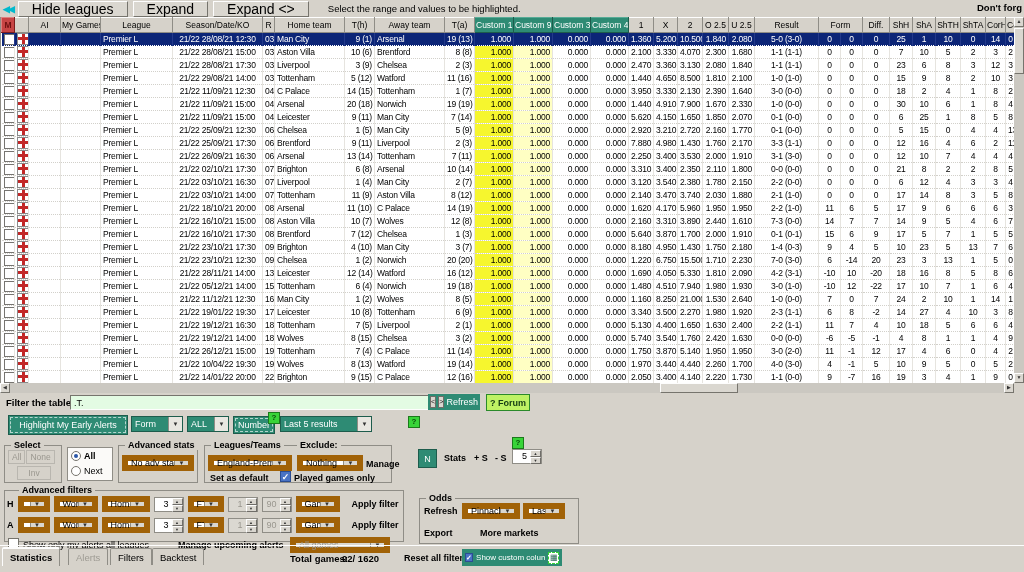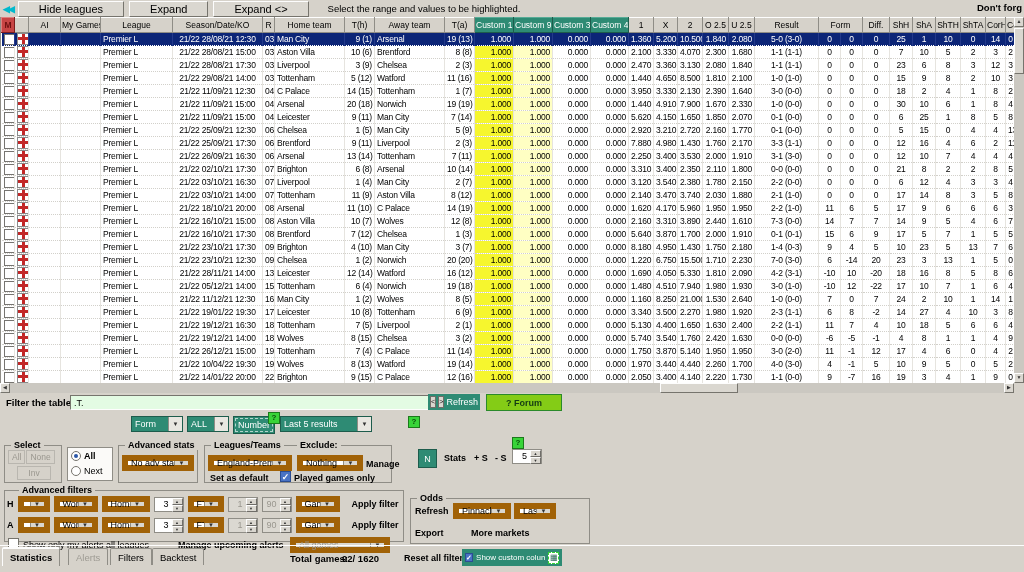--- a/index.html
+++ b/index.html
@@ -1,22 +1,22 @@
 <!DOCTYPE html>
 <html><head>
 <meta charset="utf-8">
 <style>
   html,body{margin:0;padding:0}
   body{width:1024px;height:572px;background:#d6d2ca;font-family:"Liberation Sans",sans-serif;
        font-size:10px;color:#000;overflow:hidden;position:relative}
   
   .toolbar{position:absolute;top:0;left:0;width:1024px;height:17px;display:flex;align-items:center;gap:5px;padding-left:3px;box-sizing:border-box}
   .cyan-arrows{color:#00b9cd;font-size:9px;letter-spacing:-2px;font-weight:bold}
-  .tb-btn{height:14px;padding:0 20px;background:#dad7d0;border:1px solid;border-color:#fdfdfd #76746d #76746d #fdfdfd;
-          display:flex;align-items:center;font-size:11px;cursor:default}
+  .tb-btn{height:14px;padding:0 13px;background:#dad7d0;border:1px solid;border-color:#fdfdfd #76746d #76746d #fdfdfd;
+          display:flex;align-items:center;font-size:14px;cursor:default}
   .tb-hint{margin-left:14px;font-size:9.5px}
   .tb-right{position:absolute;right:2px;top:2px;font-weight:bold;font-size:9.5px;white-space:nowrap}
   
   .gridwrap{position:absolute;top:17px;left:0;width:1014px;height:366px;background:#fff;overflow:hidden;border-left:1px solid #8f8d86}
   table{border-collapse:collapse;table-layout:fixed;width:1014px;font-size:8.5px}
   th{height:14px;background:#d6d2ca;border:1px solid;border-color:#fdfdfd #8f8d86 #8f8d86 #fdfdfd;
      font-weight:normal;font-size:8.5px;padding:0 1px;overflow:hidden;white-space:nowrap;text-align:center}
   th.teal{background:#2e8b74;color:#fff;border-color:#57ab96 #1d5c4c #1d5c4c #57ab96}
   th.mcol{background:#c74545;color:#6d1010;font-weight:bold;border-color:#de8080 #7c1d1d #7c1d1d #de8080}
   td{height:11px;line-height:11px;border-right:1px solid #e6e4df;border-bottom:1px dotted #d2d0ca;
@@ -36,21 +36,21 @@
   .sthumb{position:absolute;background:#dad7d0;border:1px solid;border-color:#fdfdfd #76746d #76746d #fdfdfd;box-sizing:border-box}
   .corner{position:absolute;top:383px;left:1014px;width:10px;height:10px;background:#d6d2ca}
   
   .filterbar{position:absolute;top:393px;left:0;width:1024px;height:20px}
   .fl-label{position:absolute;left:6px;top:4px;font-weight:bold;font-size:9.5px}
   .fl-input{position:absolute;left:70px;top:2px;width:352px;height:13px;background:#e3fbe3;border:1px solid;
             border-color:#76746d #fdfdfd #fdfdfd #76746d;font-size:9px;padding:0 3px;font-family:"Liberation Sans",sans-serif}
   .fl-nav{position:absolute;left:428px;top:1px;width:52px;height:16px;background:#2e8b74;color:#fff;
           display:flex;align-items:center;gap:2px;padding:0 2px;box-sizing:border-box;font-size:9px}
   .fl-nav .mini{width:9px;height:10px;background:#dad7d0;color:#222;font-size:7px;line-height:9px;text-align:center;border:1px solid #6f6d68}
-  .forum-btn{position:absolute;left:486px;top:1px;height:15px;padding:0 19px;background:#84cc16;border:1px solid #2a8a2a;
+  .forum-btn{position:absolute;left:486px;top:1px;height:15px;padding:0 3px;background:#bef264;border:1px solid #2a8a2a;
              display:flex;align-items:center;font-size:9px;font-weight:bold;color:#143c14}
   
   .alertsbar{position:absolute;top:414px;left:0;width:1024px;height:23px}
   .teal-btn{background:#2e8b74;color:#fff;border:1px solid #1d5c4c;display:inline-flex;align-items:center;justify-content:center;
             font-size:9px;outline:1px dashed rgba(255,255,255,.65);outline-offset:-3px}
   .hl-btn{position:absolute;left:8px;top:1px;width:118px;height:18px}
   .combo{display:inline-flex;align-items:center;background:#fff;border:6px solid #a16207;height:16px;box-sizing:border-box}
   .combo .tx{flex:1;padding:0 3px;overflow:hidden;white-space:nowrap;font-size:9px}
   .combo .arw{width:13px;align-self:stretch;background:#dad7d0;border-left:1px solid #8f8d86;display:flex;align-items:center;justify-content:center;font-size:6px;color:#333}
   .combo.teal{background:#2e8b74;border:1px solid #1d5c4c}
@@ -1163,20 +1163,21 @@
   <input class="fl-input" value=".T." style="">
   <div class="fl-nav">
     <span class="mini">&lt;</span>
     <span class="mini">&gt;</span>
     <span>Refresh</span>
   </div>
   <div class="forum-btn">? Forum</div>
 </div>
 
 <div class="alertsbar">
+  <div class="teal-btn hl-btn">Highlight My Early Alerts</div>
   <div class="combo teal" style="position:absolute;left:131px;top:2px;width:52px">
     <span class="tx">Form</span>
     <span class="arw">▼</span>
   </div>
   <div class="combo teal" style="position:absolute;left:187px;top:2px;width:42px">
     <span class="tx">ALL</span>
     <span class="arw">▼</span>
   </div>
   <div class="teal-btn" style="position:absolute;left:233px;top:2px;width:40px;height:16px">Number</div>
   <span class="qb" style="position:absolute;left:268px;top:-2px">?</span>
@@ -1342,21 +1343,21 @@
   </div>
 
   <span class="chk" style="position:absolute;left:8px;top:52px"></span>
   <span style="position:absolute;left:23px;top:54px;font-size:9px">Show only my alerts all leagues</span>
   <span class="lbl" style="position:absolute;left:178px;top:54px">Manage upcoming alerts</span>
   <div class="combo dis" style="position:absolute;left:290px;top:51px;width:100px">
     <span class="tx">All games</span>
     <span class="arw">▼</span>
   </div>
 
-  <div class="fs" style="left:410px;top:12px;width:180px;height:46px">
+  <div class="fs" style="left:419px;top:12px;width:160px;height:46px">
     <span class="lg">Odds</span>
     <span class="lbl" style="position:absolute;left:4px;top:7px">Refresh</span>
     <div class="combo" style="position:absolute;left:42px;top:4px;width:58px">
       <span class="tx">Pinnacle</span>
       <span class="arw">▼</span>
     </div>
     <div class="combo" style="position:absolute;left:103px;top:4px;width:42px">
       <span class="tx">Last odd</span>
       <span class="arw">▼</span>
     </div>

